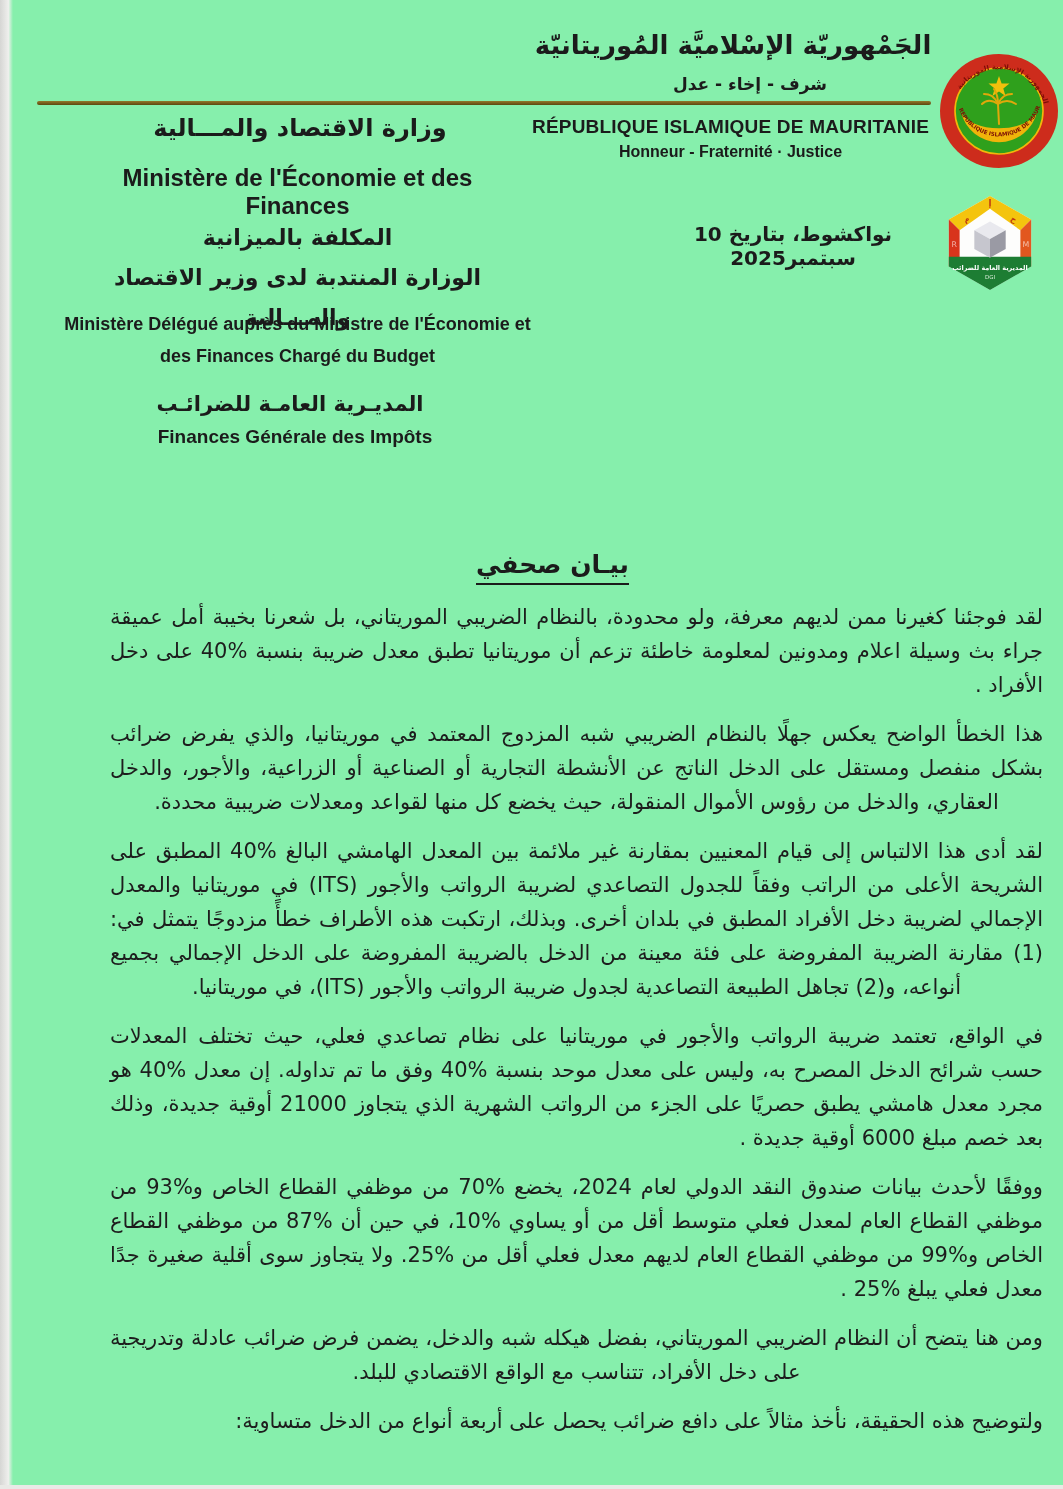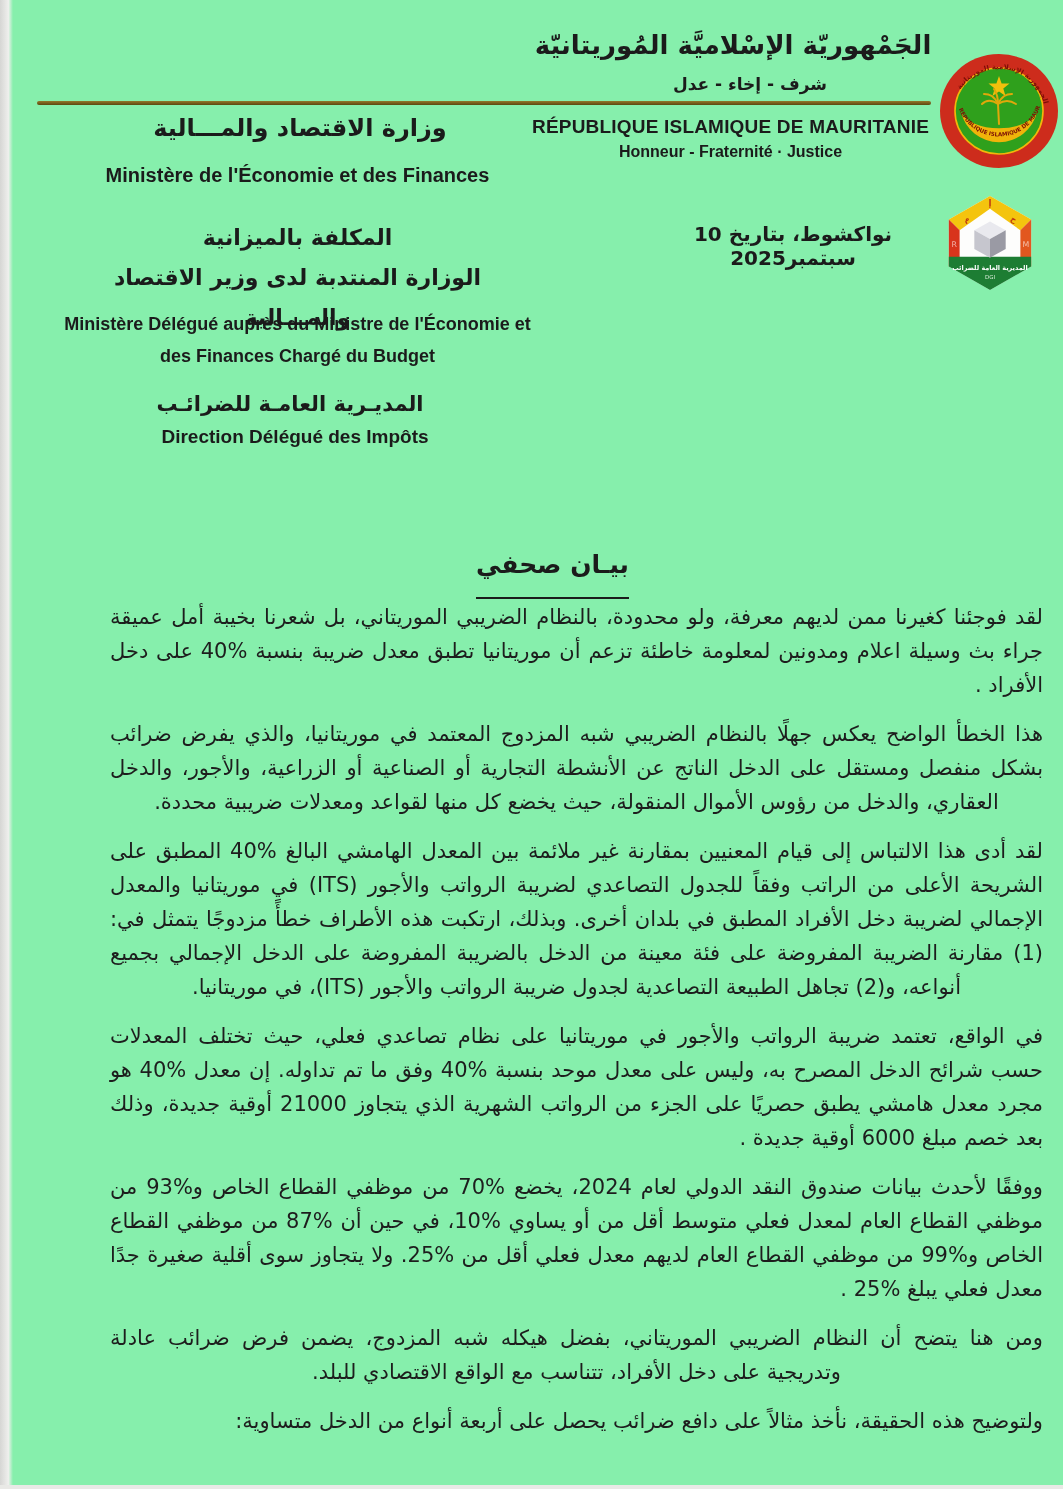--- a/index.html
+++ b/index.html
@@ -22,37 +22,37 @@
   .dgi-logo{position:absolute;left:941px;top:192px;width:98px;height:102px;}
 
   .republique-fr{position:absolute;left:528px;top:116px;width:405px;text-align:center;
     font-size:19px;font-weight:bold;font-family:"Liberation Sans",sans-serif;letter-spacing:.2px;}
   .motto-fr{position:absolute;left:528px;top:143px;width:405px;text-align:center;
     font-size:16px;font-weight:bold;font-family:"Liberation Sans",sans-serif;}
 
   .ministry-ar{position:absolute;left:95px;top:114px;width:410px;text-align:center;
     font-size:24px;font-weight:bold;direction:rtl;}
   .ministry-fr{position:absolute;left:70px;top:164px;width:455px;text-align:center;
-    font-size:20px;font-weight:bold;font-family:"Liberation Sans",sans-serif;}
+    font-size:24px;font-weight:bold;font-family:"Liberation Sans",sans-serif;}
 
   .date-line{position:absolute;left:653px;top:222px;width:280px;text-align:center;
     direction:rtl;font-size:20px;font-weight:600;}
 
   .delegated-ar{position:absolute;left:70px;top:218px;width:455px;text-align:center;
     font-size:22px;font-weight:bold;direction:rtl;line-height:40px;}
   .delegated-fr{position:absolute;left:55px;top:308px;width:485px;text-align:center;
     font-size:18px;font-weight:bold;font-family:"Liberation Sans",sans-serif;line-height:32px;}
 
   .dgi-ar{position:absolute;left:80px;top:392px;width:420px;text-align:center;
     font-size:21px;font-weight:bold;direction:rtl;}
   .dgi-fr{position:absolute;left:75px;top:426px;width:440px;text-align:center;
     font-size:19px;font-weight:bold;font-family:"Liberation Sans",sans-serif;}
 
   .press-title{position:absolute;left:380px;top:550px;width:345px;text-align:center;direction:rtl;}
-  .press-title span{font-size:25px;font-weight:bold;border-bottom:2.5px solid #1b1b1b;padding-bottom:18px;}
+  .press-title span{font-size:25px;font-weight:bold;border-bottom:2.5px solid #1b1b1b;padding-bottom:4px;}
 
   .body-text{position:absolute;left:110px;top:600px;width:933px;direction:rtl;
     text-align:justify;font-size:21px;line-height:34px;color:#1d1d1d;}
   .body-text p{margin:0 0 15px 0;}
   .last-center{text-align-last:center;}
 </style>
 </head>
 <body>
 
 <div class="page">
@@ -122,29 +122,29 @@
     </svg>
   </div>
 
   <div class="delegated-ar">
     <div>المكلفة بالميزانية</div>
     <div>الوزارة المنتدبة لدى وزير الاقتصاد والمـــالية</div>
   </div>
   <div class="delegated-fr">Ministère Délégué auprès du Ministre de l'Économie et des Finances Chargé du Budget</div>
 
   <div class="dgi-ar">المديـرية العامـة للضرائـب</div>
-  <div class="dgi-fr">Direction Délégué des Impôts</div>
+  <div class="dgi-fr">Finances Générale des Impôts</div>
 
   <div class="press-title">
     <span>بيـان صحفي</span>
   </div>
 
   <div class="body-text">
     <p>لقد فوجئنا كغيرنا ممن لديهم معرفة، ولو محدودة، بالنظام الضريبي الموريتاني، بل شعرنا بخيبة أمل عميقة جراء بث وسيلة اعلام ومدونين لمعلومة خاطئة تزعم أن موريتانيا تطبق معدل ضريبة بنسبة %40 على دخل الأفراد .</p>
     <p class="last-center">هذا الخطأ الواضح يعكس جهلًا بالنظام الضريبي شبه المزدوج المعتمد في موريتانيا، والذي يفرض ضرائب بشكل منفصل ومستقل على الدخل الناتج عن الأنشطة التجارية أو الصناعية أو الزراعية، والأجور، والدخل العقاري، والدخل من رؤوس الأموال المنقولة، حيث يخضع كل منها لقواعد ومعدلات ضريبية محددة.</p>
     <p class="last-center">لقد أدى هذا الالتباس إلى قيام المعنيين بمقارنة غير ملائمة بين المعدل الهامشي البالغ %40 المطبق على الشريحة الأعلى من الراتب وفقاً للجدول التصاعدي لضريبة الرواتب والأجور (ITS) في موريتانيا والمعدل الإجمالي لضريبة دخل الأفراد المطبق في بلدان أخرى. وبذلك، ارتكبت هذه الأطراف خطأً مزدوجًا يتمثل في: (1) مقارنة الضريبة المفروضة على فئة معينة من الدخل بالضريبة المفروضة على الدخل الإجمالي بجميع أنواعه، و(2) تجاهل الطبيعة التصاعدية لجدول ضريبة الرواتب والأجور (ITS)، في موريتانيا.</p>
     <p>في الواقع، تعتمد ضريبة الرواتب والأجور في موريتانيا على نظام تصاعدي فعلي، حيث تختلف المعدلات حسب شرائح الدخل المصرح به، وليس على معدل موحد بنسبة %40 وفق ما تم تداوله. إن معدل %40 هو مجرد معدل هامشي يطبق حصريًا على الجزء من الرواتب الشهرية الذي يتجاوز 21000 أوقية جديدة، وذلك بعد خصم مبلغ 6000 أوقية جديدة .</p>
     <p>ووفقًا لأحدث بيانات صندوق النقد الدولي لعام 2024، يخضع %70 من موظفي القطاع الخاص و%93 من موظفي القطاع العام لمعدل فعلي متوسط أقل من أو يساوي %10، في حين أن %87 من موظفي القطاع الخاص و%99 من موظفي القطاع العام لديهم معدل فعلي أقل من %25. ولا يتجاوز سوى أقلية صغيرة جدًا معدل فعلي يبلغ %25 .</p>
-    <p class="last-center">ومن هنا يتضح أن النظام الضريبي الموريتاني، بفضل هيكله شبه المزدوج، يضمن فرض ضرائب عادلة وتدريجية على دخل الأفراد، تتناسب مع الواقع الاقتصادي للبلد.</p>
+    <p class="last-center">ومن هنا يتضح أن النظام الضريبي الموريتاني، بفضل هيكله شبه والدخل، يضمن فرض ضرائب عادلة وتدريجية على دخل الأفراد، تتناسب مع الواقع الاقتصادي للبلد.</p>
     <p>ولتوضيح هذه الحقيقة، نأخذ مثالاً على دافع ضرائب يحصل على أربعة أنواع من الدخل متساوية:</p>
   </div>
 
 </div>
 
 </body></html>

